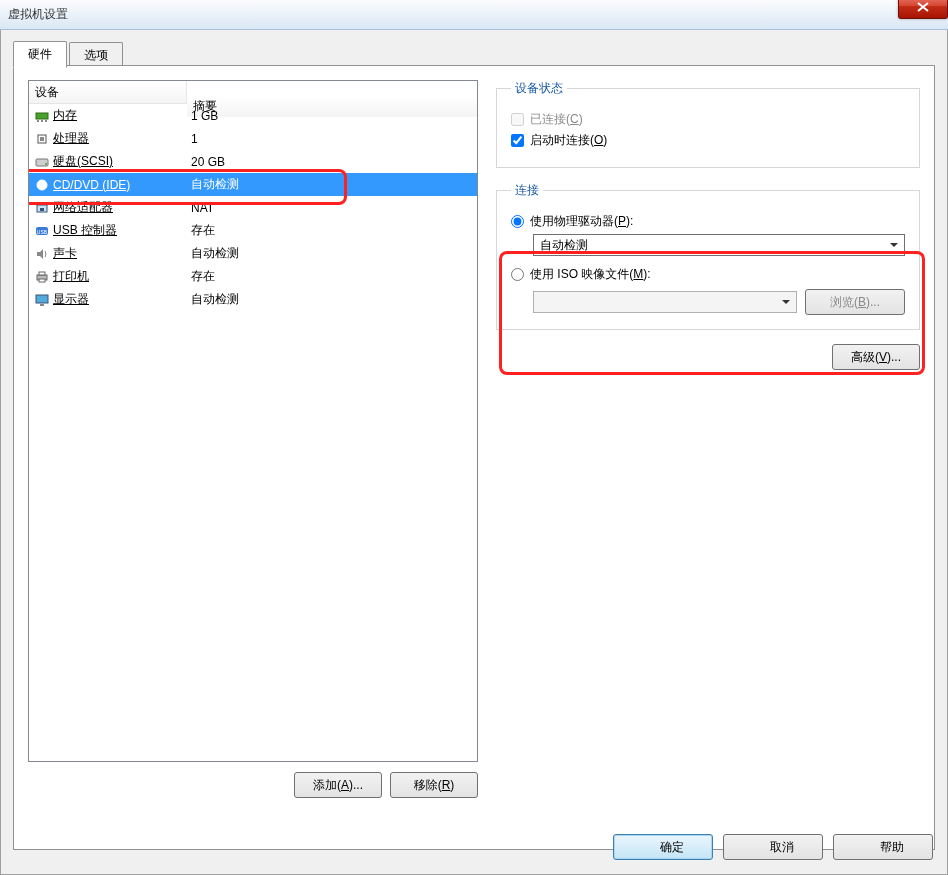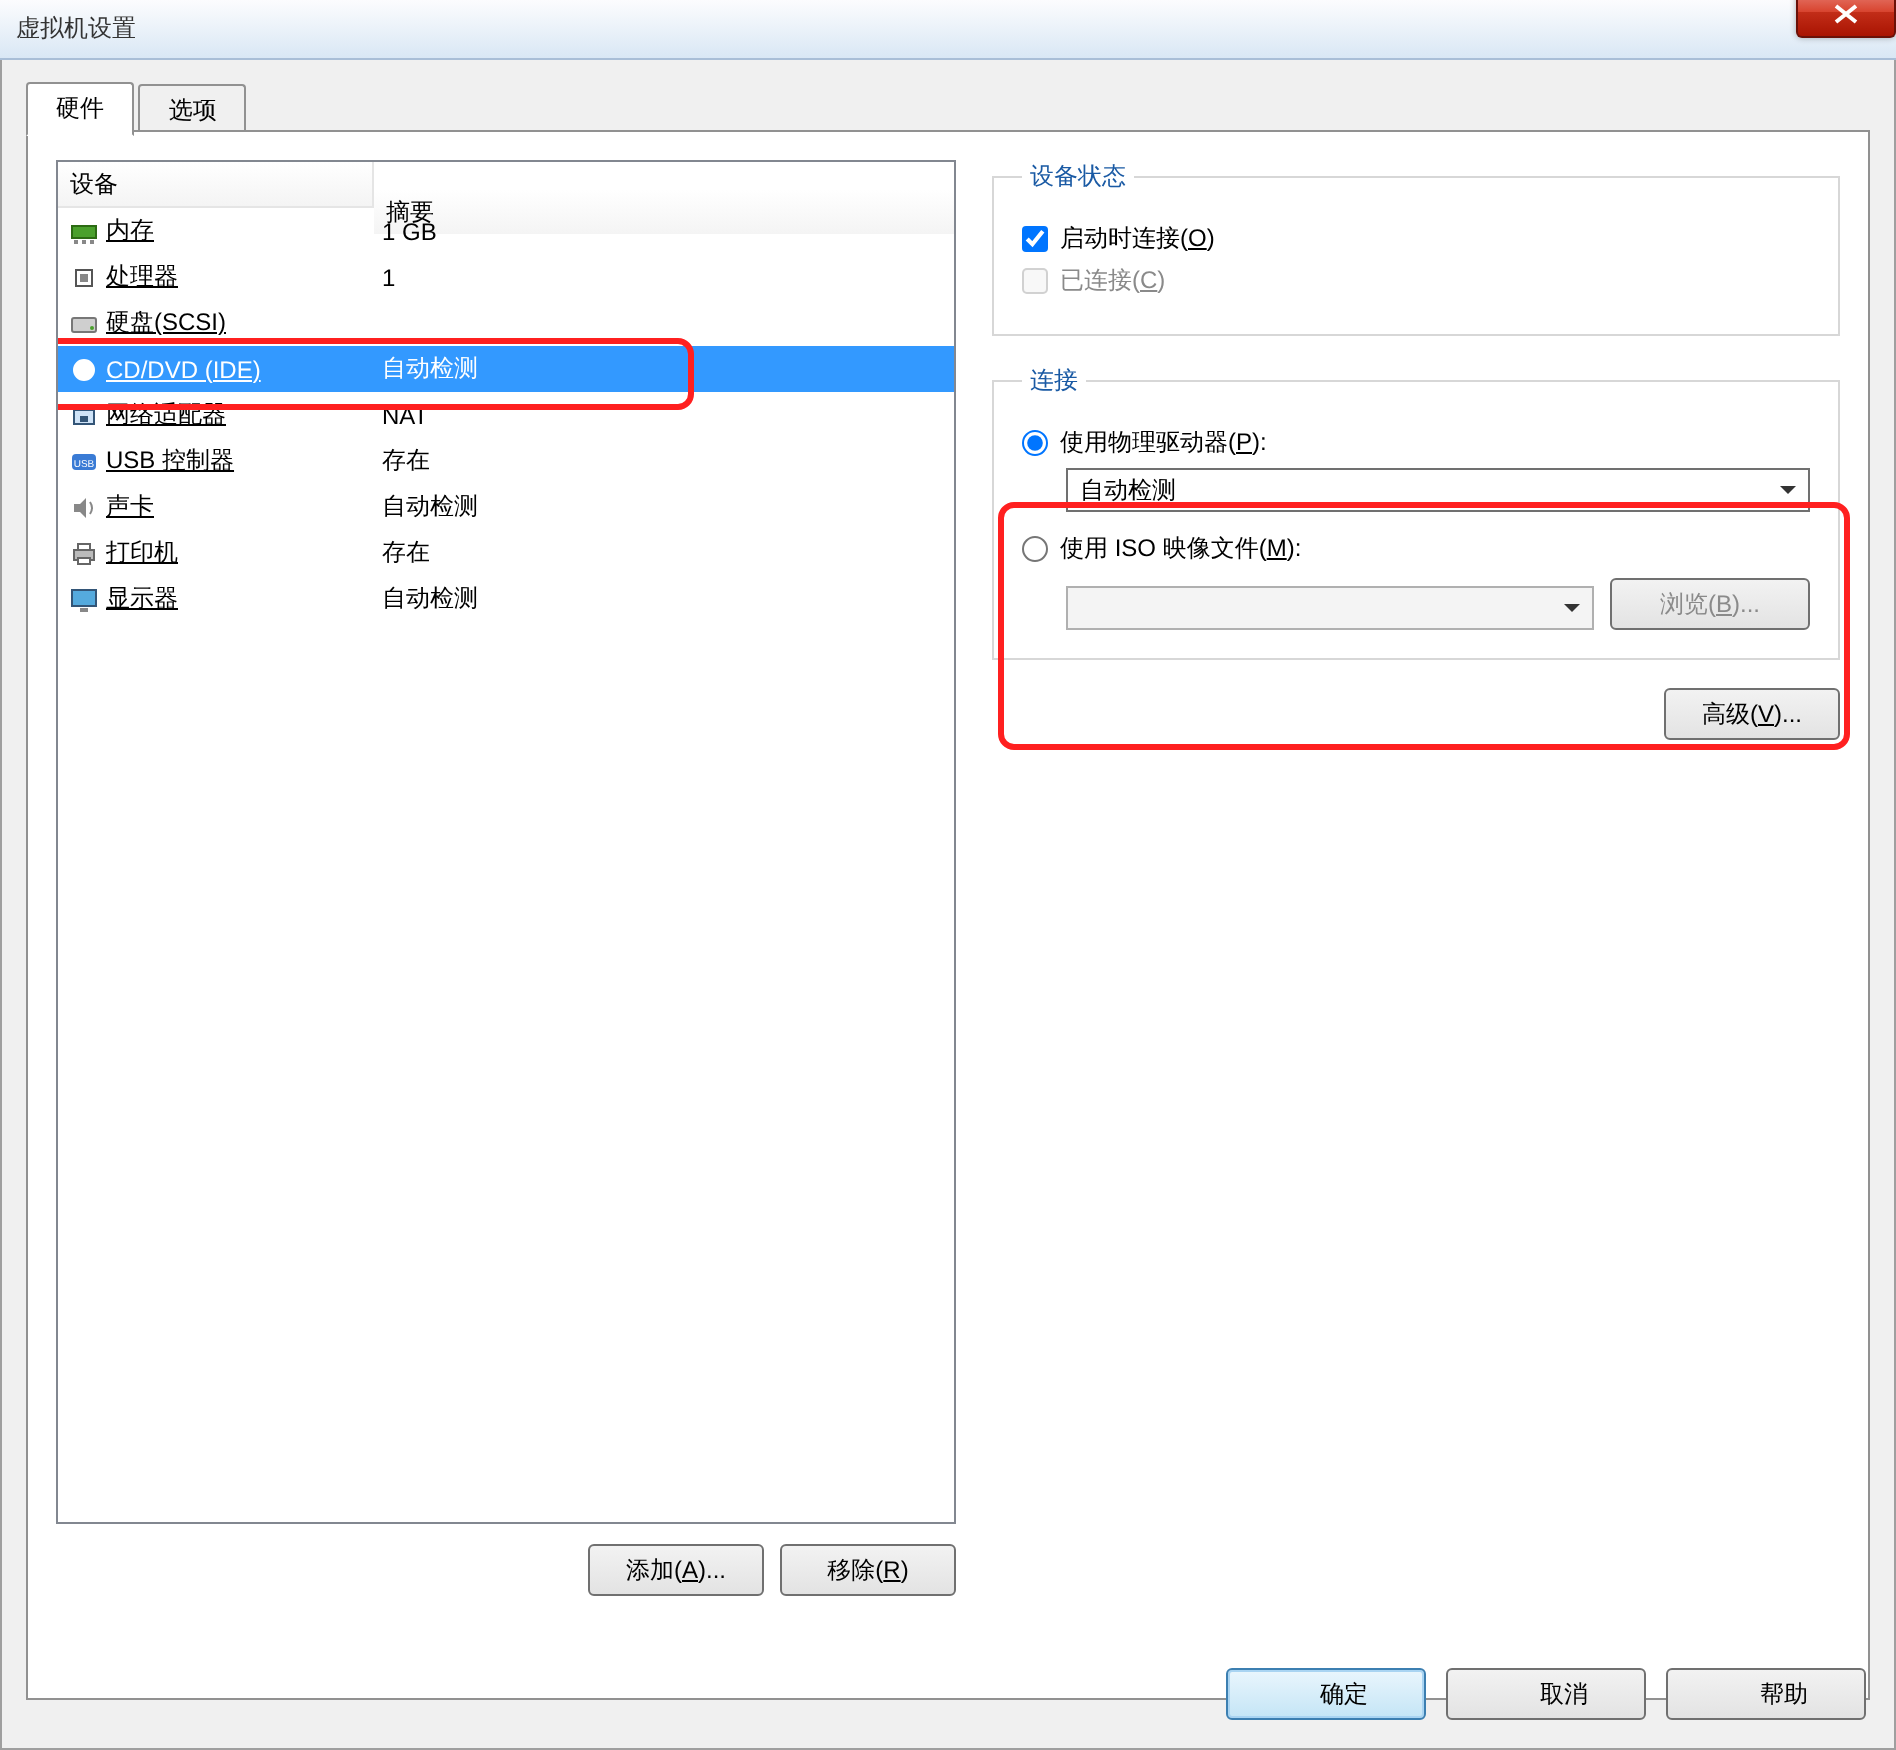--- a/index.html
+++ b/index.html
@@ -157,21 +157,21 @@
     position:relative;
     display:flex;align-items:center;
     padding:0 20px 0 6px;
     box-sizing:border-box;
   }
   .dropdown::after{
     content:"";position:absolute;right:6px;top:50%;margin-top:-2px;
     border:4px solid transparent;border-top-color:#333;
   }
   .dropdown.disabled{background:#f4f4f4;color:#8a8a8a;border-color:#b0b0b0;}
-  .row-inline{display:flex;gap:8px;align-items:flex-end;}
+  .row-inline{display:flex;gap:8px;align-items:center;}
   .row-inline .dropdown{flex:1;}
   .adv-row{display:flex;justify-content:flex-end;margin-top:4px;}
   .footer-btns{
     position:absolute;right:14px;bottom:14px;
     display:flex;gap:10px;
   }
   .footer-btns .win-btn{min-width:100px;padding-left:32px;}
   .win-btn.default{
     border:1px solid #3c7fb1;
     box-shadow:inset 0 0 0 1px #a9d4f2;
@@ -243,20 +243,21 @@
           </div>
 
           <div class="device-row">
             <span class="icon">
               <svg width="14" height="12">
                   <rect x="1" y="3" width="12" height="7" rx="1" fill="#cfcfcf" stroke="#777"></rect>
                   <circle cx="11" cy="8" r="1" fill="#4aa02c"></circle>
                 </svg>
             </span>
             <span class="name">硬盘(SCSI)</span>
+            <span class="summary">20 GB</span>
           </div>
 
           <div class="device-row selected">
             <span class="icon">
               <svg width="14" height="12">
                   <circle cx="7" cy="6" r="5" fill="#cde" stroke="#258"></circle>
                   <circle cx="7" cy="6" r="1.3" fill="#fff"></circle>
                 </svg>
             </span>
             <span class="name">CD/DVD (IDE)</span>
@@ -324,27 +325,27 @@
 
         <div class="left-buttons">
           <button class="win-btn"><span>添加(<u>A</u>)...</span></button>
           <button class="win-btn"><span>移除(<u>R</u>)</span></button>
         </div>
       </div>
 
       <div class="rightcol" style="position:relative;">
         <fieldset class="group">
           <legend>设备状态</legend>
+          <label class="check disabled">
+            <input type="checkbox" disabled="" style="">
+            <span>已连接(<u>C</u>)</span>
+          </label>
           <label class="check">
             <input type="checkbox" checked="" style="">
             <span>启动时连接(<u>O</u>)</span>
-          </label>
-          <label class="check disabled">
-            <input type="checkbox" disabled="" style="">
-            <span>已连接(<u>C</u>)</span>
           </label>
         </fieldset>
 
         <fieldset class="group" style="position:relative;">
           <legend>连接</legend>
 
           <label class="radio">
             <input type="radio" name="conn" checked="" style="">
             <span>使用物理驱动器(<u>P</u>):</span>
           </label>

